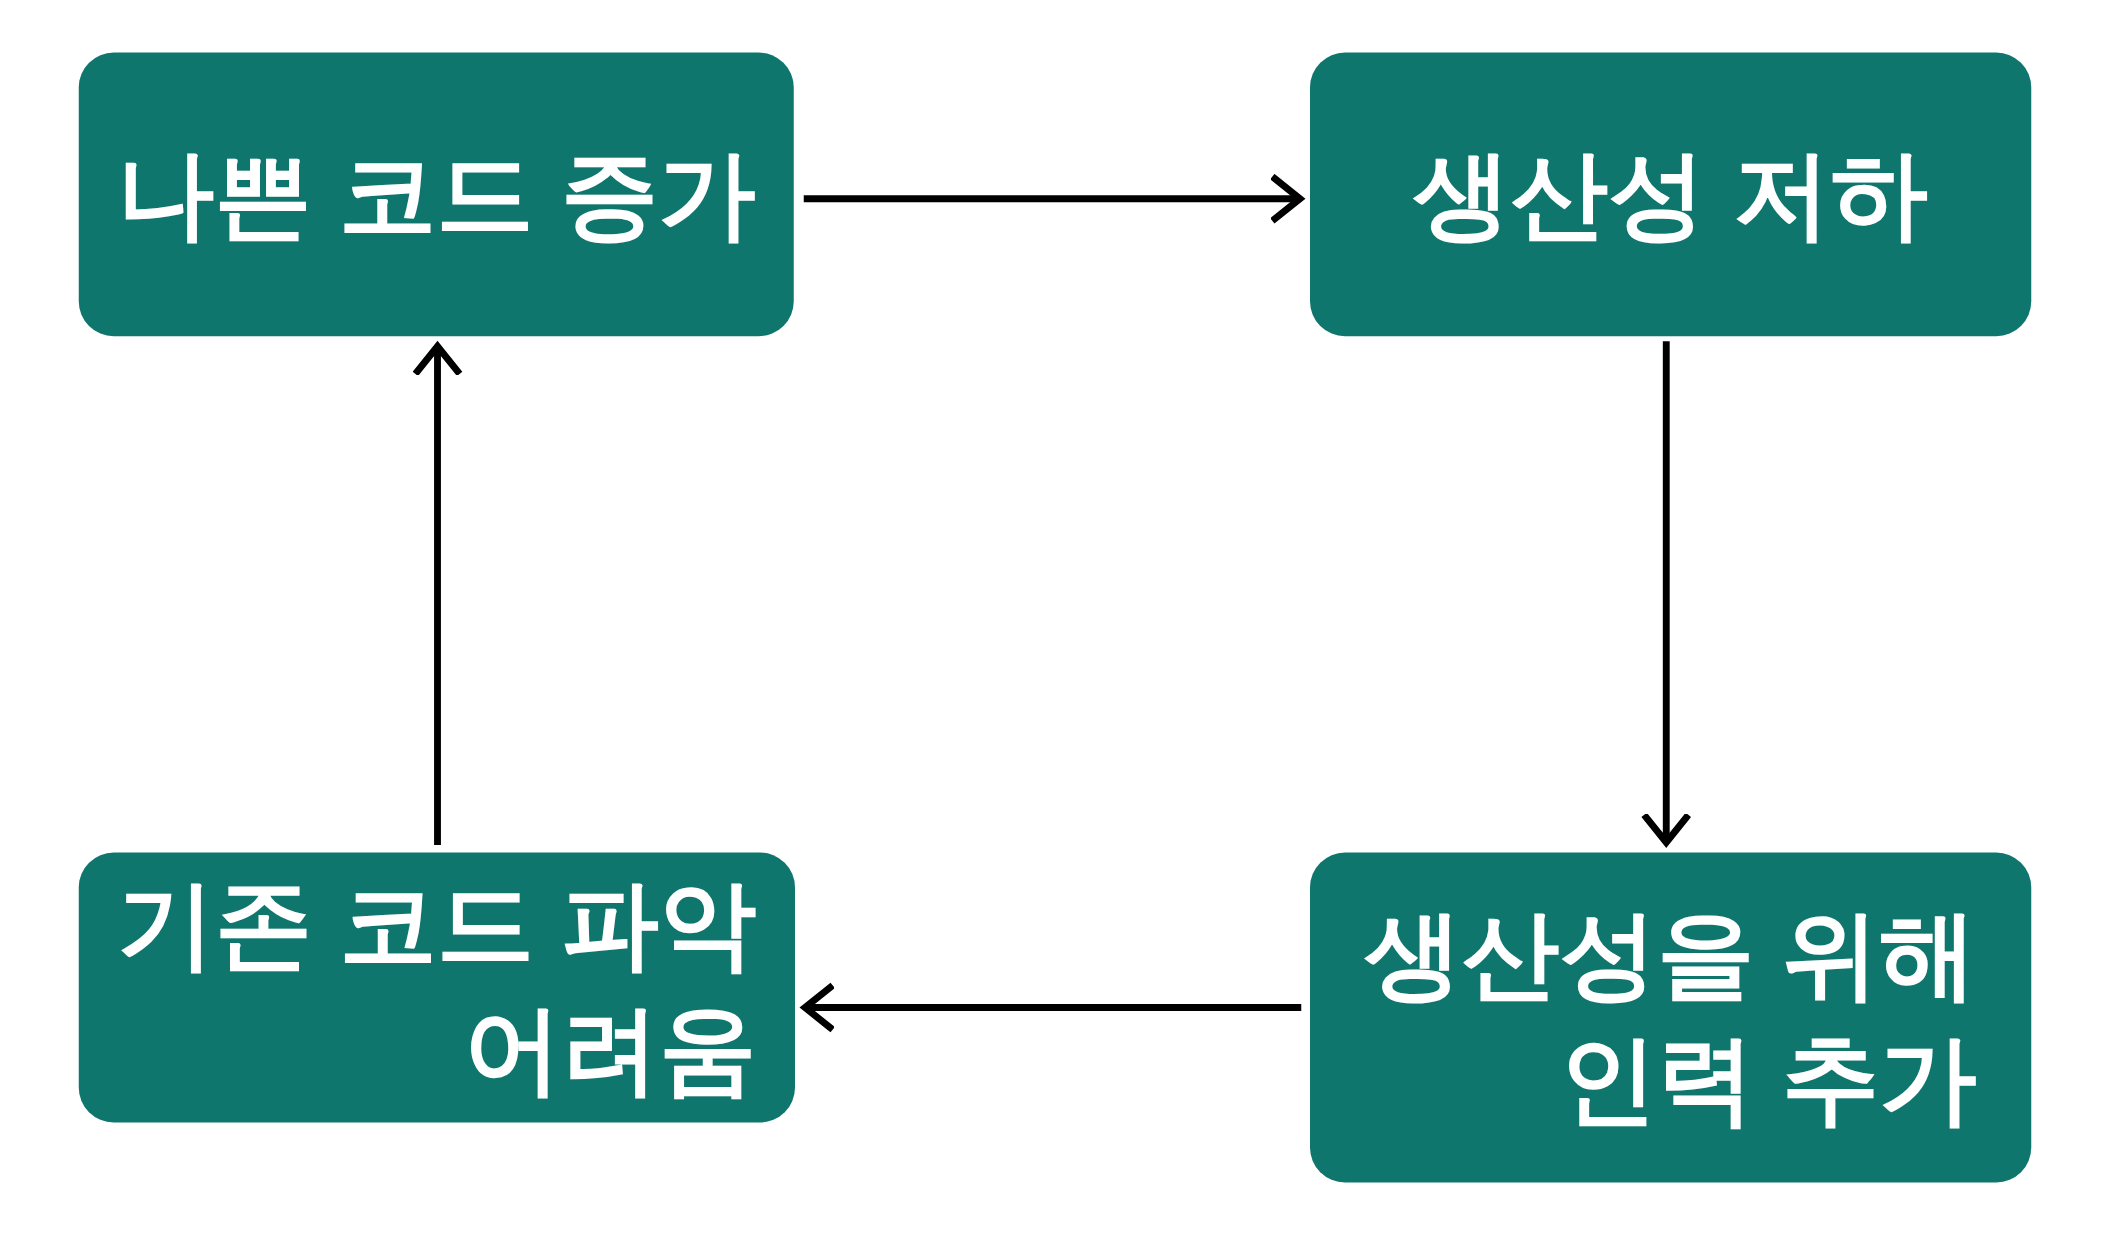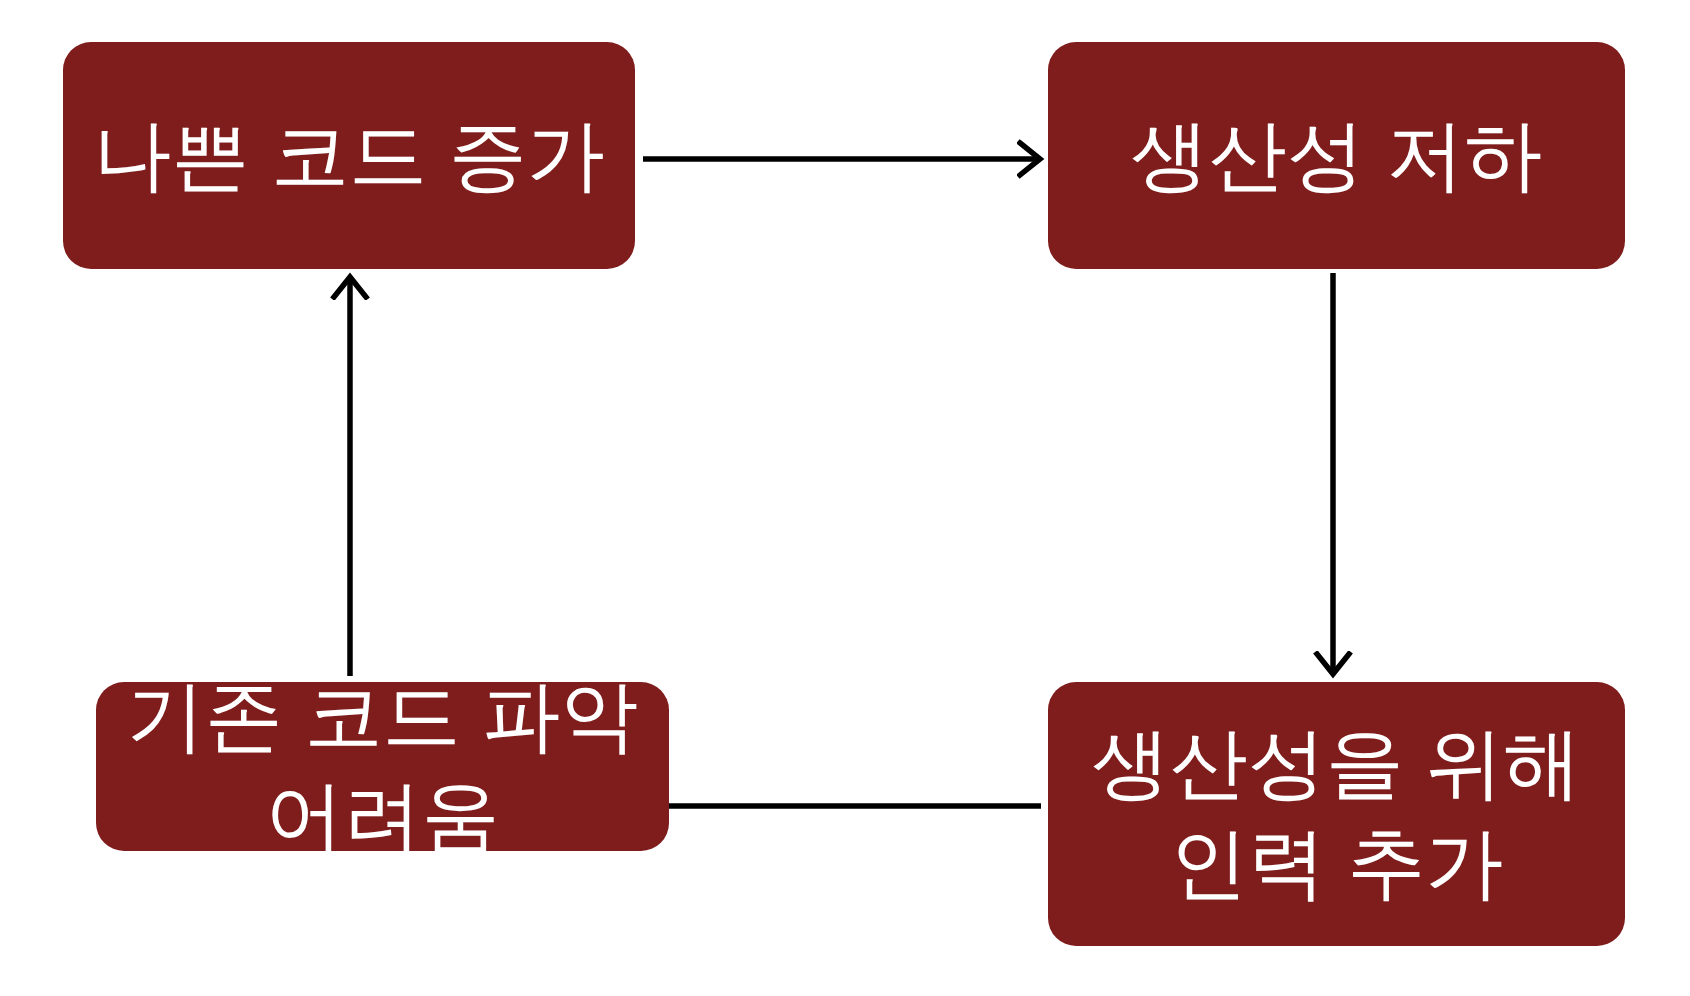--- a/index.html
+++ b/index.html
@@ -18,36 +18,36 @@
   .arrows {
     position: absolute;
     left: 0;
     top: 0;
     width: 1690px;
     height: 996px;
     pointer-events: none;
   }
   .node {
     position: absolute;
-    background: #7f1d1d;
+    background: #0f766e;
     border-radius: 28px;
     color: #ffffff;
     display: flex;
     align-items: center;
     justify-content: center;
-    text-align: center;
+    text-align: right;
     font-size: 78px;
     line-height: 1.28;
-    font-weight: 400;
+    font-weight: 700;
     white-space: pre-line;
     letter-spacing: 0px;
   }
   .node-tl { left: 63px;   top: 42px;  width: 572px; height: 227px; }
   .node-tr { left: 1048px; top: 42px;  width: 577px; height: 227px; }
-  .node-bl { left: 63px;   top: 682px; width: 573px; height: 169px; margin-left: 33px; }
+  .node-bl { left: 63px;   top: 682px; width: 573px; height: 216px; }
   .node-br { left: 1048px; top: 682px; width: 577px; height: 264px; }
 </style>
 </head>
 <body>
 
 <div class="canvas">
 
   <svg class="arrows" viewBox="0 0 1690 996" xmlns="http://www.w3.org/2000/svg">
     <defs>
       <marker id="openArrow" markerUnits="userSpaceOnUse" markerWidth="28" markerHeight="42" refX="23" refY="20" orient="auto">

